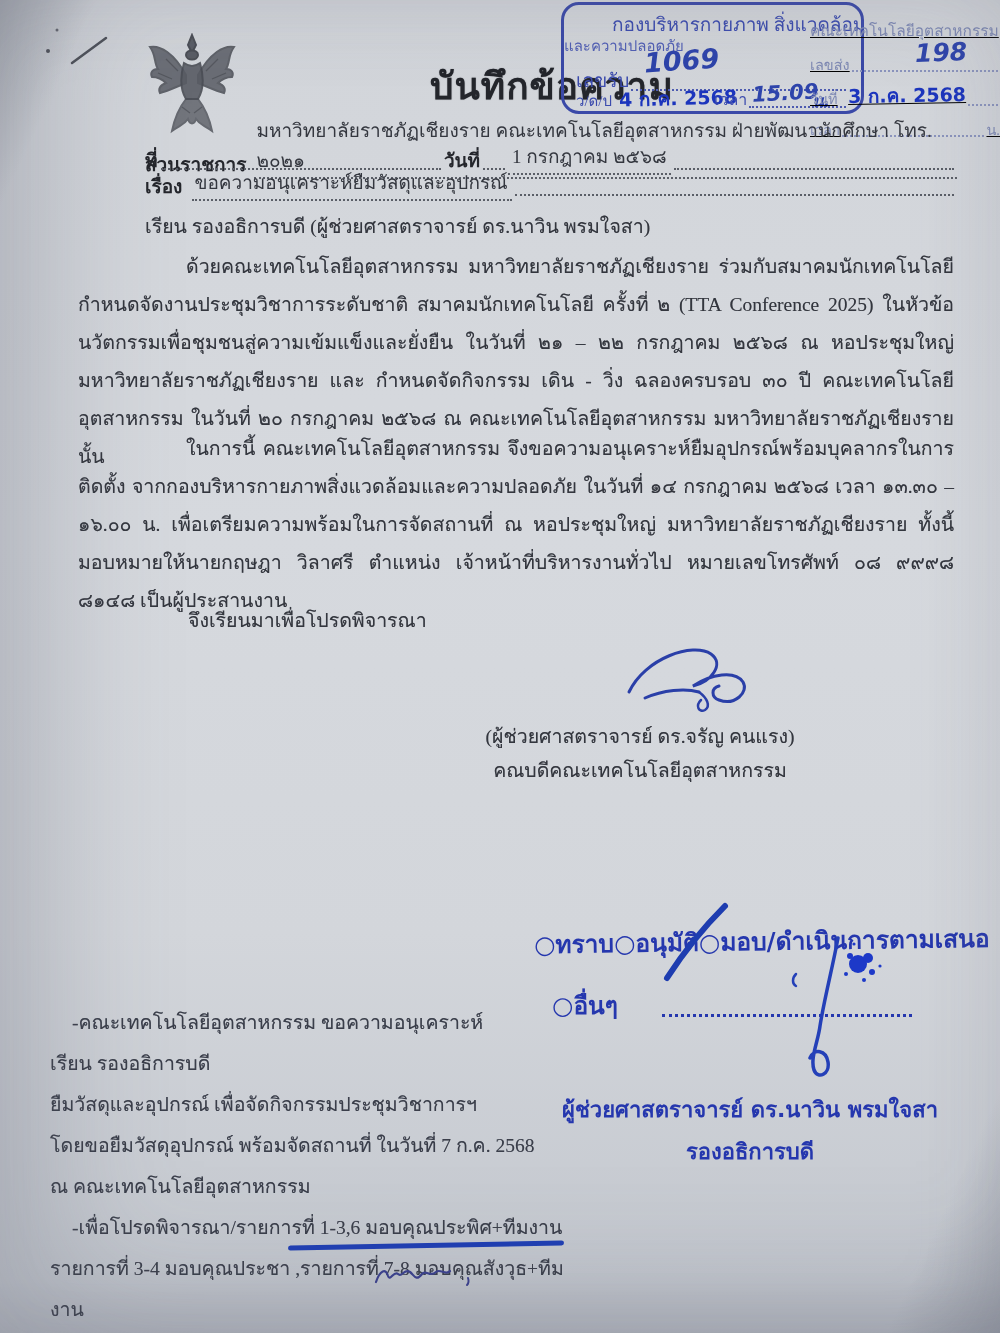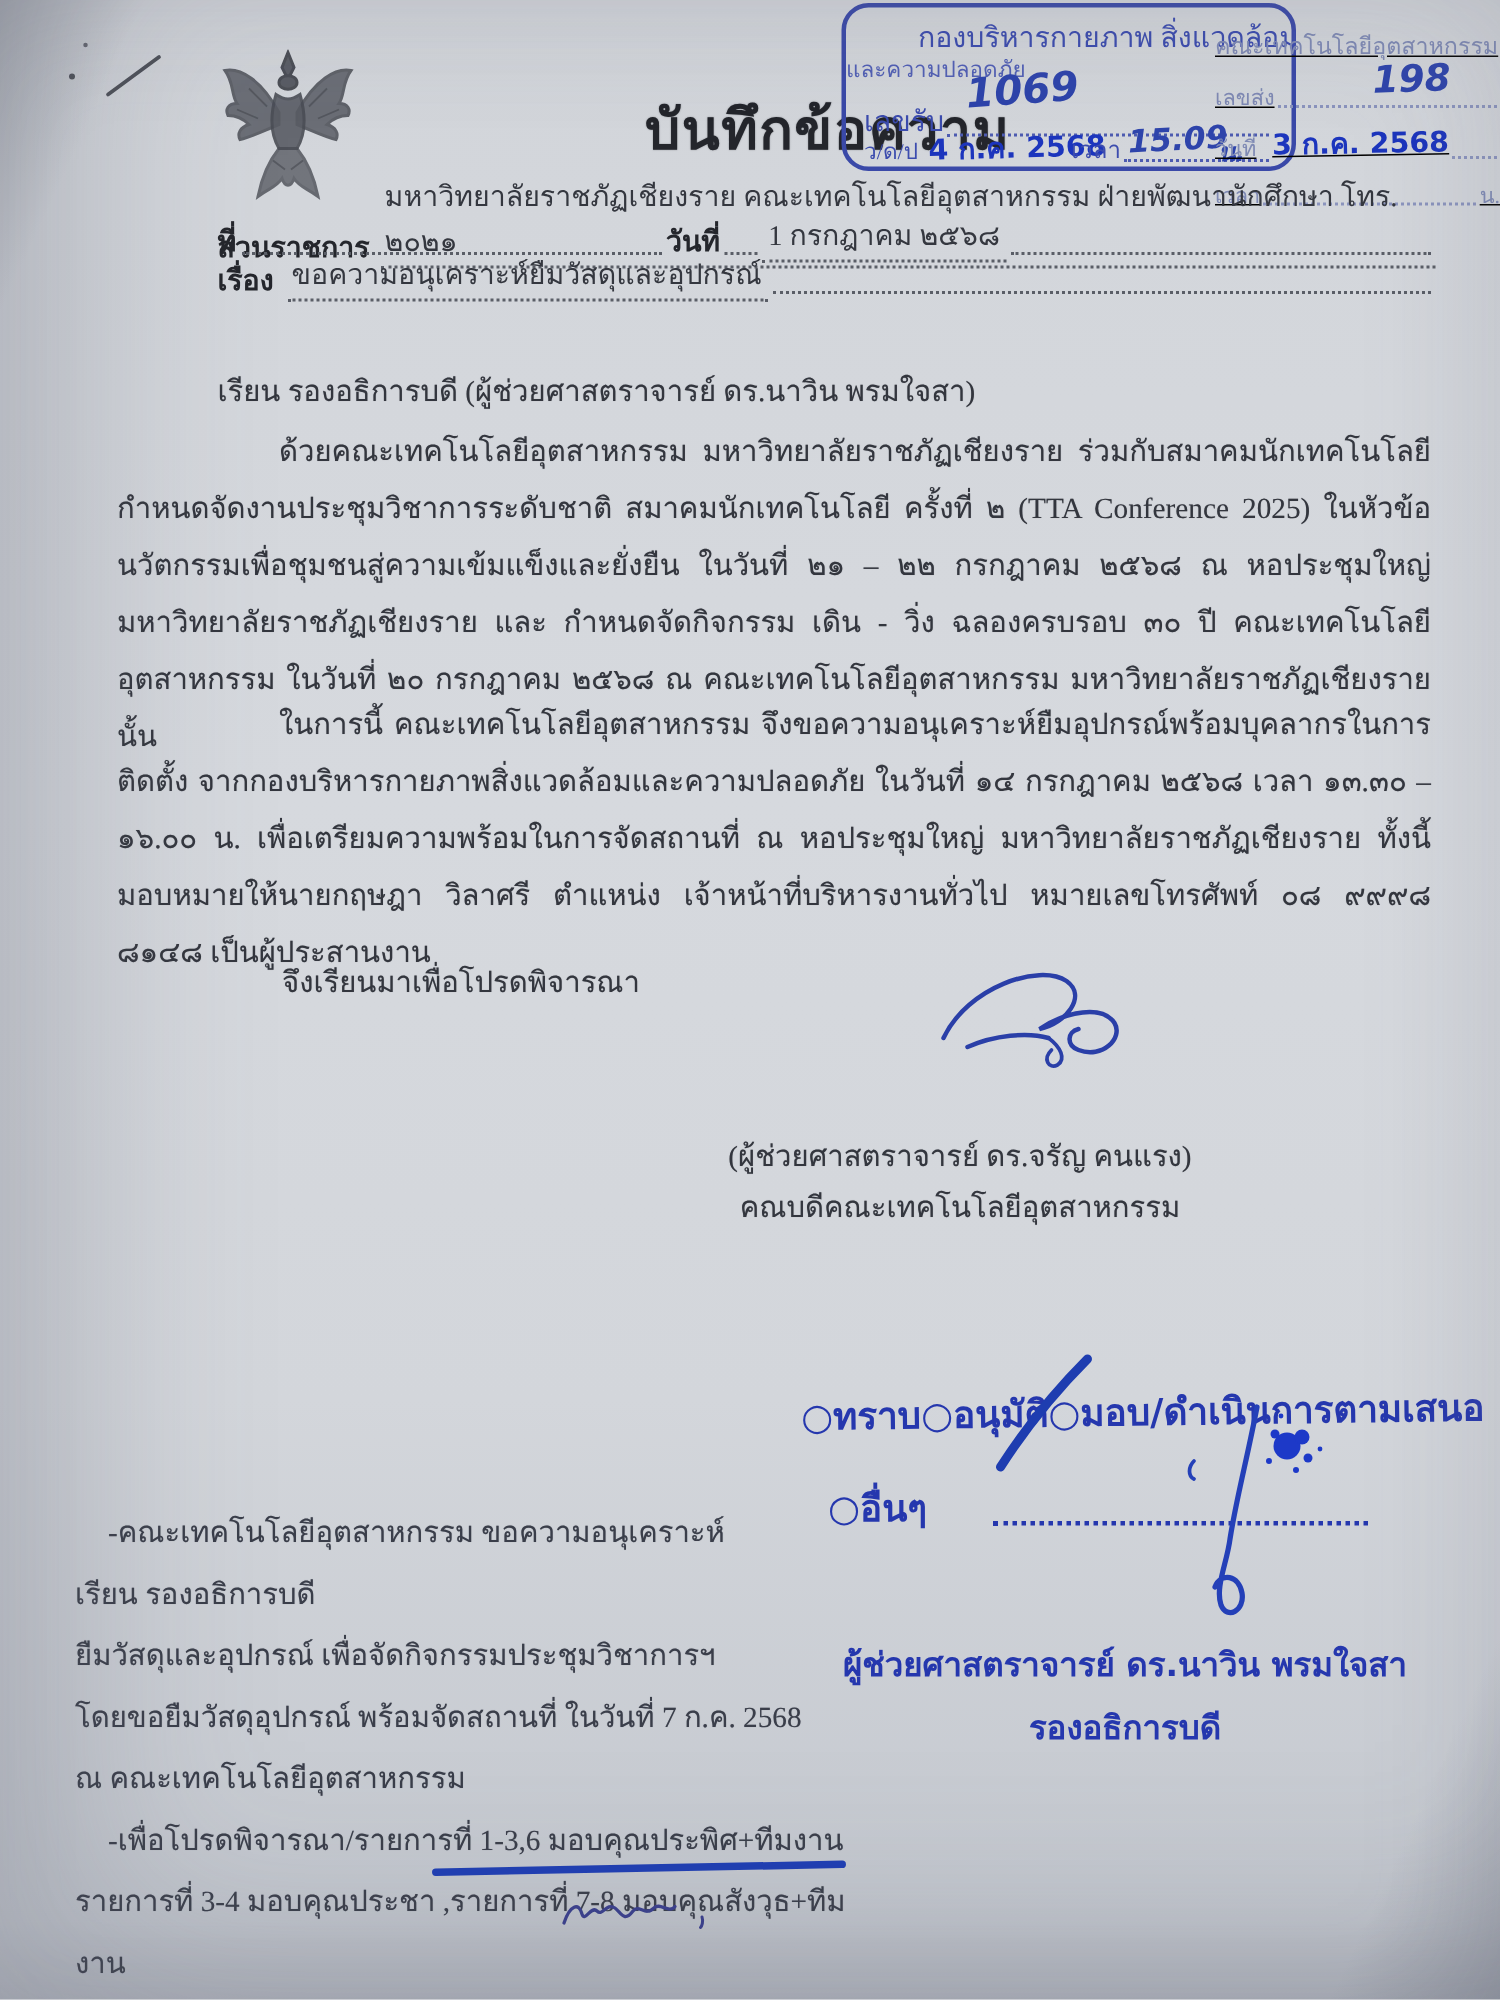--- a/index.html
+++ b/index.html
@@ -17,21 +17,21 @@
   .abs{position:absolute;}
   .printed{color:#34373f;}
   .b{font-weight:bold;color:#24262c;}
   .row{display:flex;align-items:flex-end;}
   .leader{flex:1;border-bottom:2px dotted #5a5e67;margin:0 3px 5px 3px;height:1px;}
   .bleader{flex:1;border-bottom:2px dotted #4d5bb0;margin:0 2px 4px 2px;height:1px;}
   .fleader{flex:1;border-bottom:2px dotted #8b94bd;margin:0 2px 4px 2px;height:1px;}
   .title{font-size:37px;font-weight:bold;color:#24262c;letter-spacing:1px;
          text-shadow:0 0 1px rgba(40,42,48,.55);}
   .form-size{font-size:19px;}
-  .bodytext{font-size:19.5px;line-height:38px;color:#33363e;text-shadow:0 0 .5px rgba(50,53,60,.4);margin-top:35px;}
+  .bodytext{font-size:19.5px;line-height:38px;color:#33363e;text-shadow:0 0 .5px rgba(50,53,60,.4);}
   .indent{text-indent:108px;}
   .blue-stamp{color:#3c4cae;}
   .stamp-bold{color:#1c35bd;font-weight:bold;font-family:"DejaVu Sans",sans-serif;}
   .hand{font-family:"DejaVu Sans",sans-serif;font-style:italic;font-weight:600;color:#2e44ab;}
   .faint{color:#7f8ab4;}
   .decision{font-family:"DejaVu Sans",sans-serif;font-weight:bold;color:#2537ae;}
   .note-line{font-size:19.5px;line-height:41px;color:#3a3e4a;text-shadow:0 0 .5px rgba(58,62,74,.4);}
   svg{display:block;}
 </style>
 </head>

